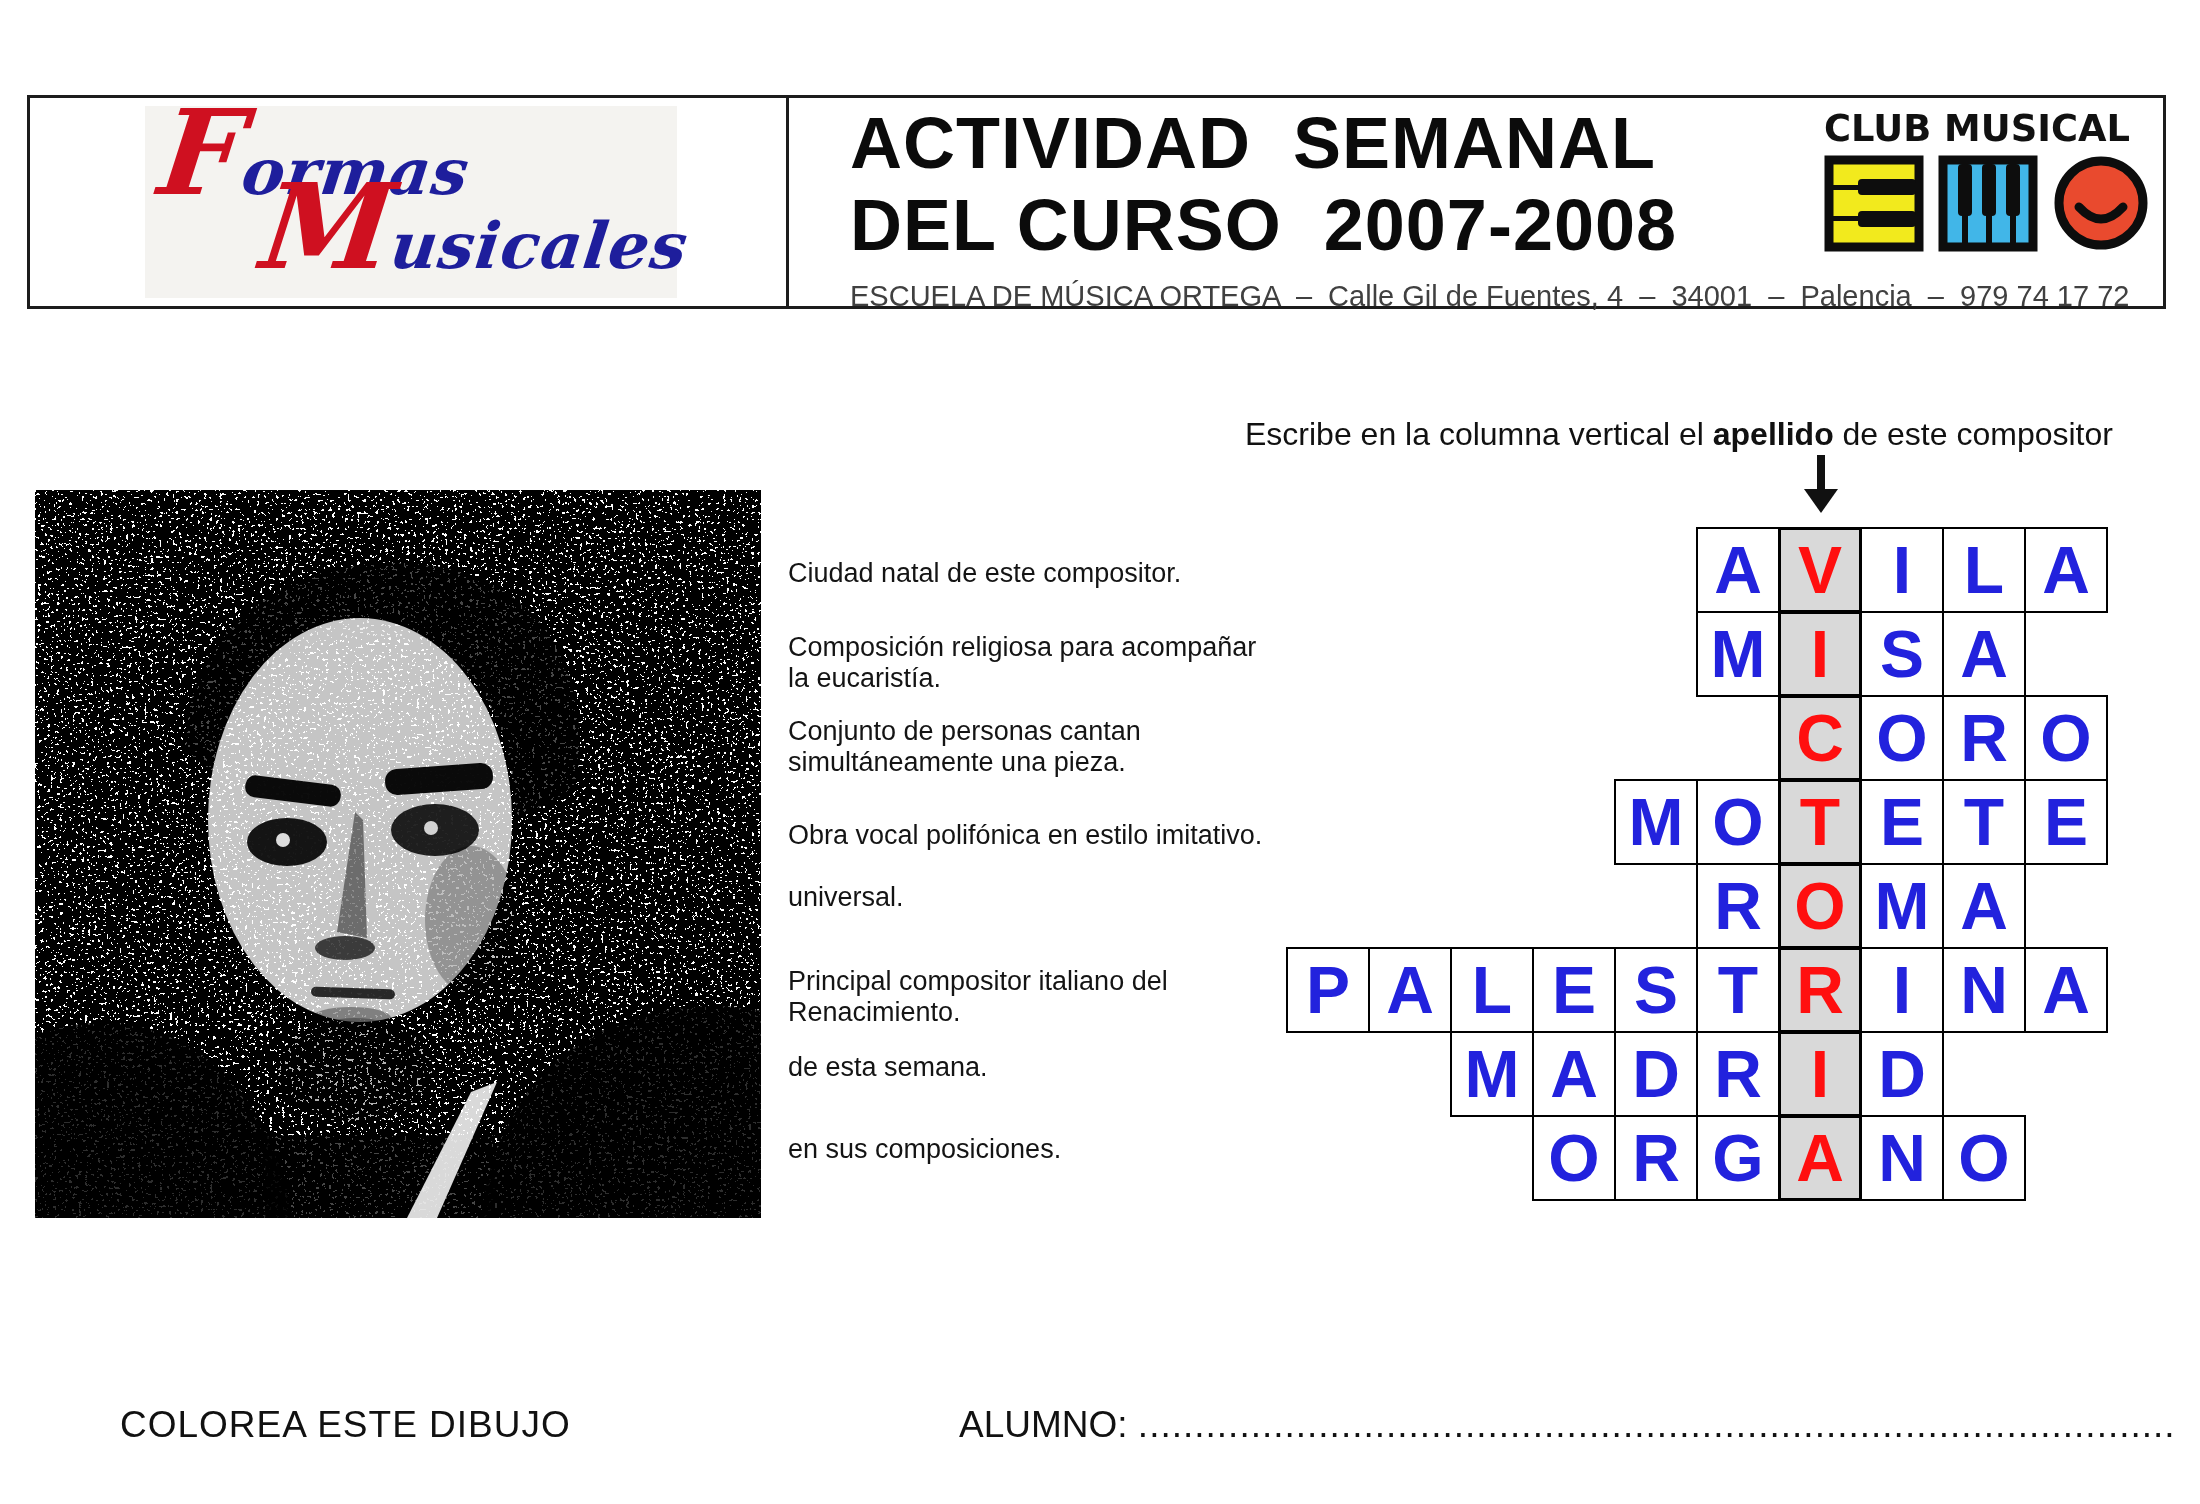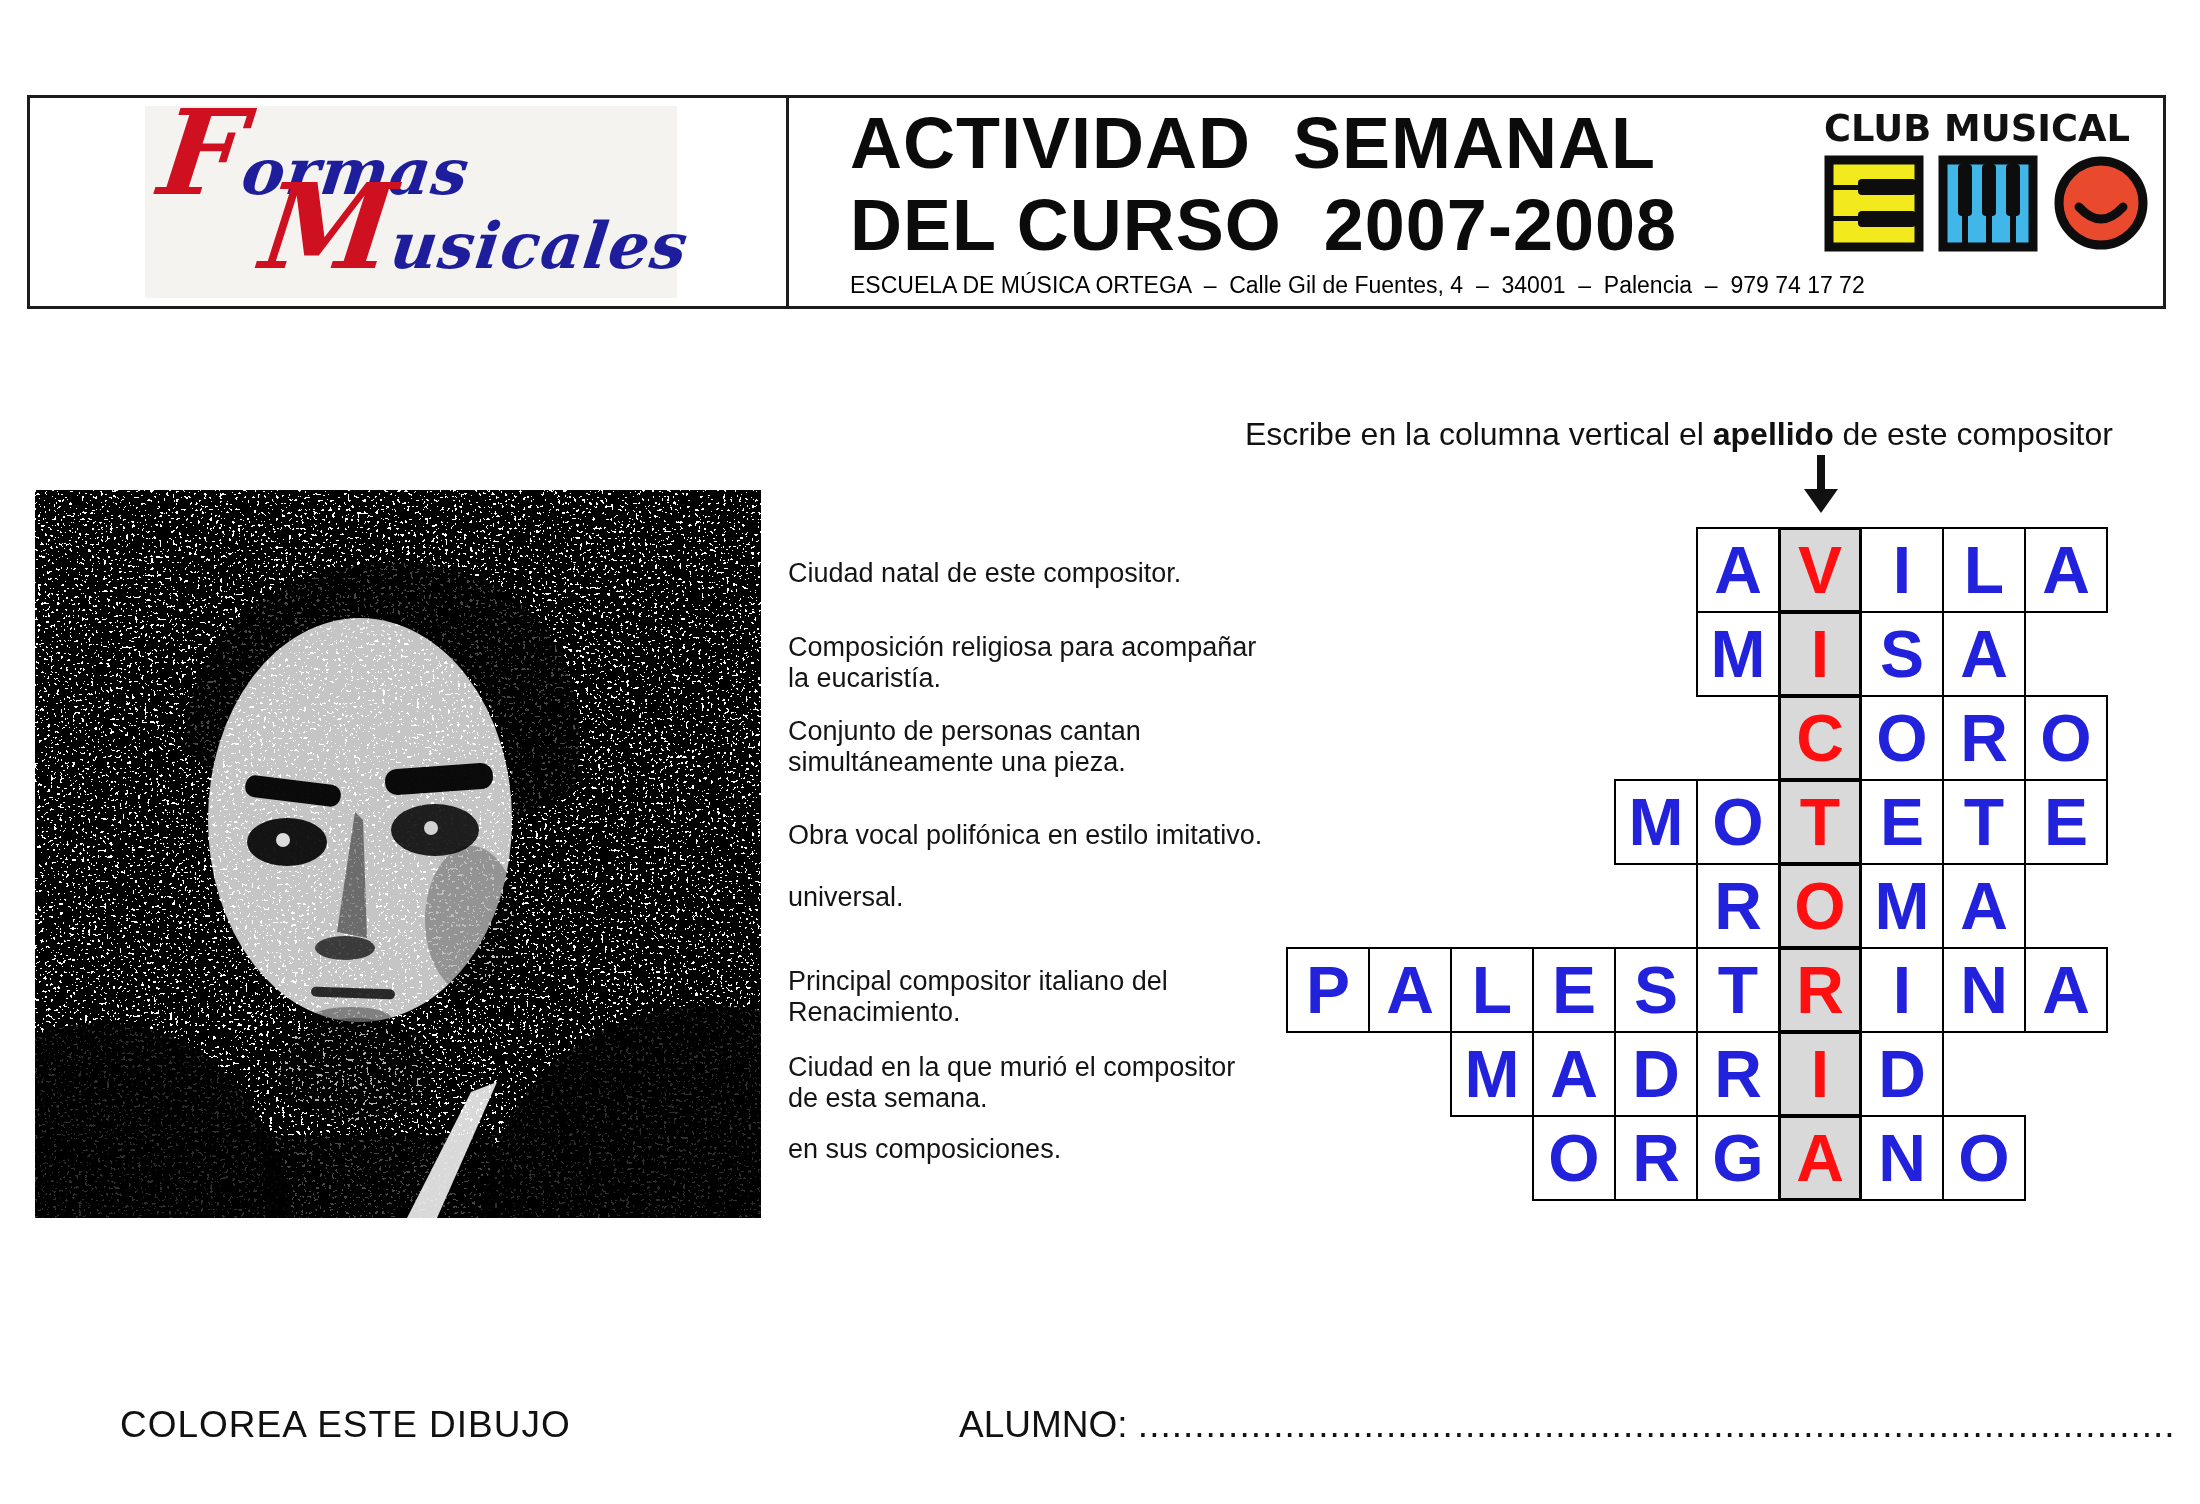--- a/index.html
+++ b/index.html
@@ -21,21 +21,21 @@
   .header-box{position:absolute;left:27px;top:95px;width:2133px;height:208px;border:3px solid #1c1c1c;background:#fff;}
   .formas-panel{position:absolute;left:115px;top:8px;width:532px;height:192px;background:#f4f3f0;}
   .script-line{position:absolute;display:flex;align-items:baseline;font-family:"DejaVu Serif",serif;font-style:italic;font-weight:bold;transform:skewX(-7deg);white-space:pre;}
   .script-line .initial{font-size:118px;line-height:1;color:var(--script-red);}
   .script-line .rest{font-size:64px;line-height:1;color:var(--script-blue);letter-spacing:1px;}
   .script-line1{left:16px;top:-12px;}
   .script-line2{left:118px;top:62px;}
   .header-divider{position:absolute;left:756px;top:0;width:3px;height:100%;background:#1c1c1c;}
   .title-block{position:absolute;left:820px;top:4px;width:930px;}
   .title-line{font-size:72px;font-weight:bold;letter-spacing:1px;line-height:82px;color:#0b0b0b;white-space:pre;}
-  .subtitle{font-size:23px;color:#000000;margin-top:6px;white-space:pre;}
+  .subtitle{font-size:29px;color:#404040;margin-top:14px;white-space:pre;}
   .club{position:absolute;left:1770px;top:8px;width:350px;margin-left:24px;}
   .club-title{font-family:"DejaVu Sans",sans-serif;font-weight:bold;font-size:38px;letter-spacing:0;white-space:nowrap;transform:scaleX(0.97);transform-origin:left;}
   .club-icons{display:flex;gap:14px;margin-top:5px;align-items:center;}
   
   .instruction{position:absolute;left:1245px;top:416px;font-size:32px;white-space:pre;}
   .instruction b{font-weight:bold;}
   .down-arrow{position:absolute;left:1796px;top:455px;}
   
   .portrait{position:absolute;left:35px;top:490px;width:726px;height:728px;}
   
@@ -168,21 +168,20 @@
     <div></div>
   </div>
 <div class="clue" style="top:882px">
     <div>universal.</div>
   </div>
 <div class="clue" style="top:966px">
     <div>Principal compositor italiano del</div>
     <div>Renacimiento.</div>
   </div>
 <div class="clue" style="top:1052px">
-    <div>Ciudad en la que murió el compositor</div>
     <div>de esta semana.</div>
   </div>
 <div class="clue" style="top:1134px">
     <div>en sus composiciones.</div>
   </div>
 
 <div class="grid">
     <div class="cell" style="left: 410px; top: 0px;">A</div>
     <div class="cell hl" style="left: 492px; top: 0px;">V</div>
     <div class="cell" style="left: 574px; top: 0px;">I</div>

